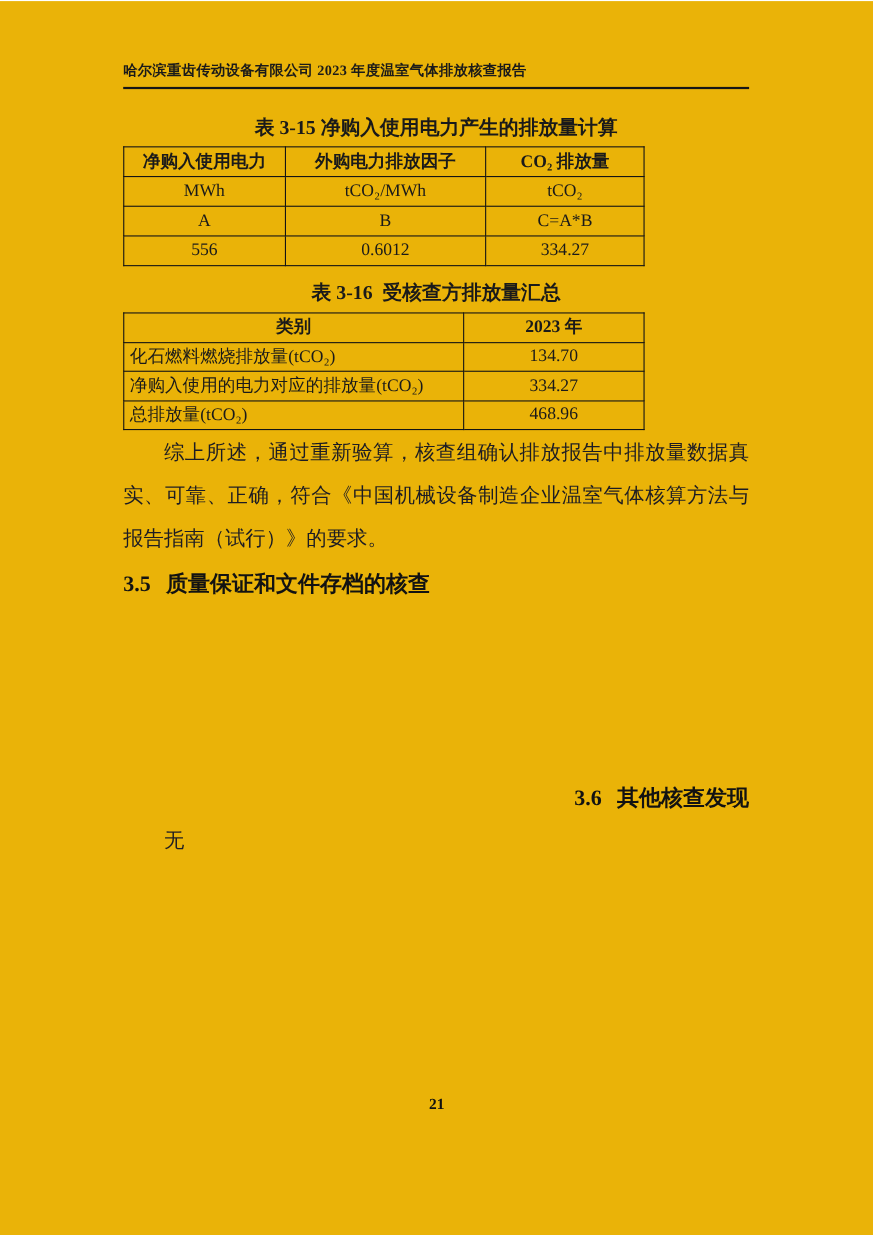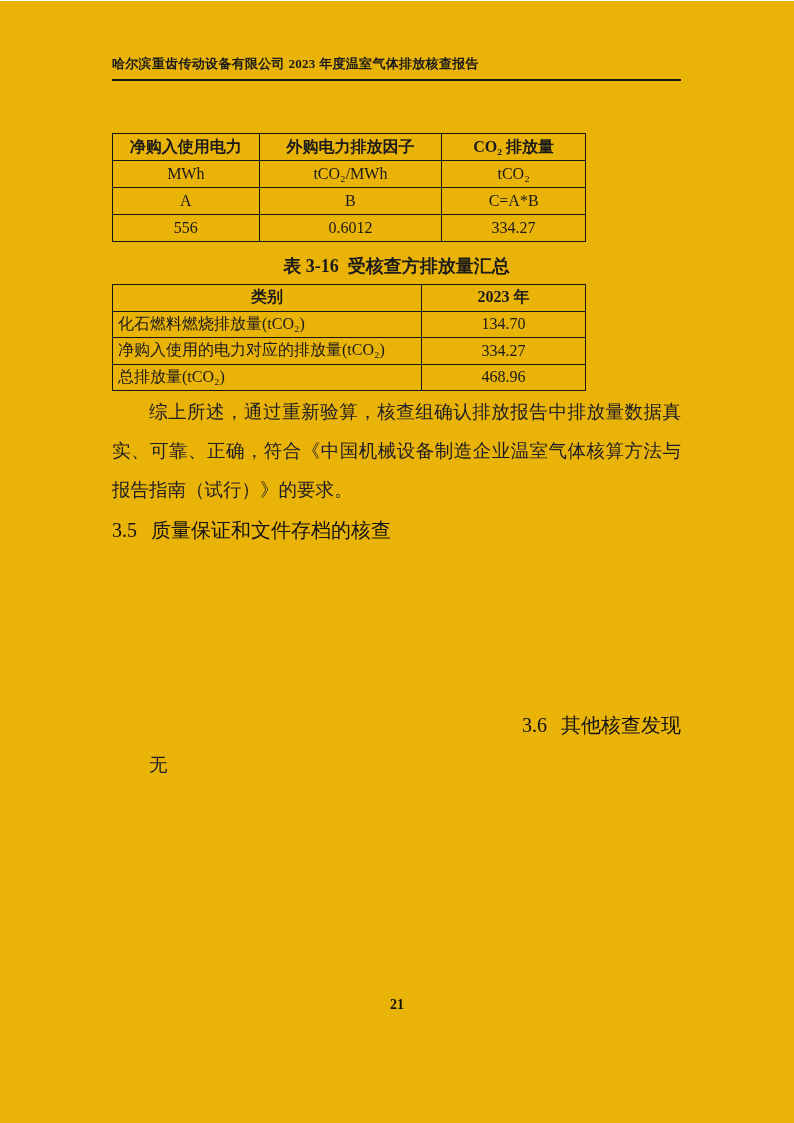--- a/index.html
+++ b/index.html
@@ -44,37 +44,38 @@
     position:absolute; left:112px; width:569px;
     font-size:18.5px; line-height:39px;
     text-align:justify; text-indent:2em;
     color:#1c1c24;
   }
   #para-summary { top:392px; }
   #para-35 { top:546px; }
   #para-36 { top:745px; text-align:left; }
   .section-heading {
     position:absolute; left:112px; width:569px;
-    font-weight:normal; font-size:20px; color:#121212;
+    font-weight:bold; font-size:20px; color:#121212;
   }
   #heading-35 { top:516px; }
   #heading-36 { top:711px;text-align:right; }
   .section-heading .num { margin-right:14px; }
   .page-number {
     position:absolute; left:0; top:996px; width:794px;
     text-align:center; font-size:14px; font-weight:600; color:#111;
   }
 </style>
 </head>
 <body>
 
 <div class="page">
 
   <div class="running-header">哈尔滨重齿传动设备有限公司 2023 年度温室气体排放核查报告</div>
 
+  <div class="caption" id="caption-315">表 3-15 净购入使用电力产生的排放量计算</div>
 
   <table id="table-315">
     <colgroup>
       <col style="width:31%">
         <col style="width:38.6%">
         <col style="width:30.4%">
     </colgroup>
     <tbody>
       <tr>
         <th>净购入使用电力</th>

